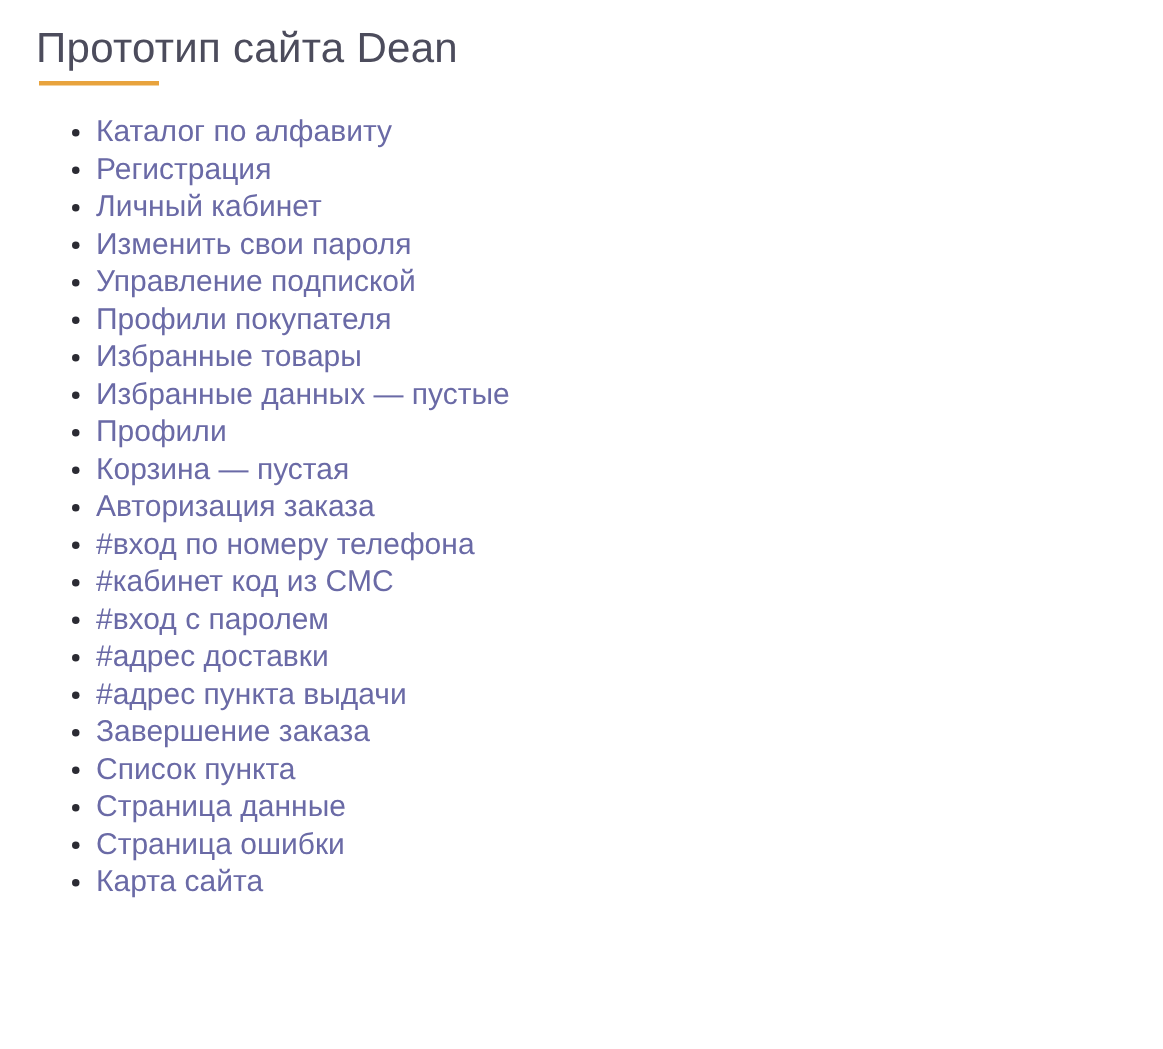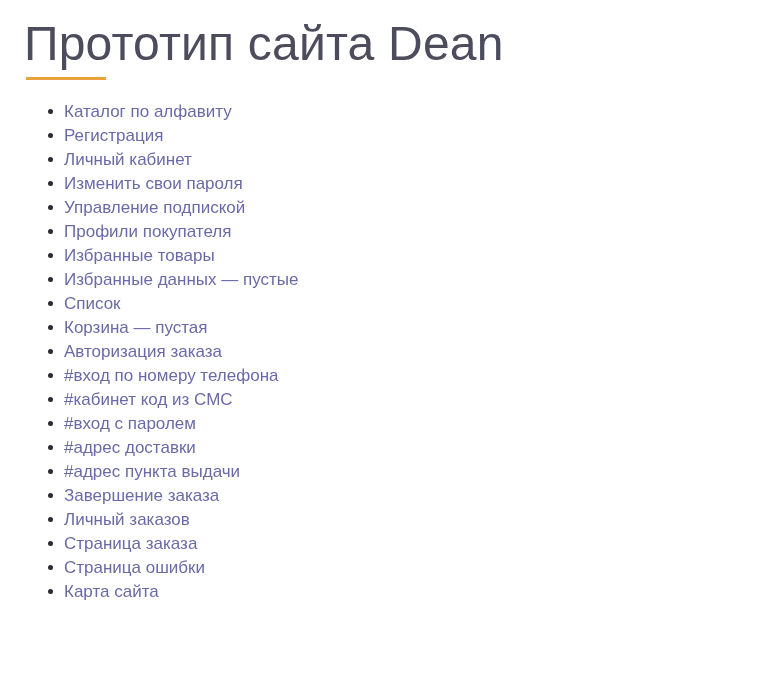--- a/index.html
+++ b/index.html
@@ -12,21 +12,21 @@
     height: 699px;
     font-family: "Liberation Sans", sans-serif;
     color: #3a3a4a;
     overflow: hidden;
   }
   .page {
     padding: 0 24px;
     box-sizing: border-box;
   }
   .page-title {
-    font-size: 48px;
+    font-size: 28px;
     font-weight: normal;
     color: #4c4c5c;
     margin: 0;
     padding: 14px 0 6px 0;
     letter-spacing: 0.2px;
     display: inline-block;
   }
   .title-wrap {
     padding-top: 2px;
   }
@@ -53,21 +53,21 @@
     left: 2px;
     top: 5px;
     width: 5px;
     height: 5px;
     border-radius: 50%;
     background: #2b2b33;
   }
   ul.link-list li a {
     color: #6a6aa6;
     text-decoration: none;
-    font-size: 17px;
+    font-size: 20px;
     font-family: "Liberation Sans", sans-serif;
   }
 </style>
 </head>
 <body>
 
 <div class="page">
   <div class="title-wrap">
     <h1 class="page-title">Прототип сайта Dean</h1>
     <div class="title-underline"></div>
@@ -75,27 +75,27 @@
 
   <ul class="link-list">
     <li><a href="#">Каталог по алфавиту</a></li>
     <li><a href="#">Регистрация</a></li>
     <li><a href="#">Личный кабинет</a></li>
     <li><a href="#">Изменить свои пароля</a></li>
     <li><a href="#">Управление подпиской</a></li>
     <li><a href="#">Профили покупателя</a></li>
     <li><a href="#">Избранные товары</a></li>
     <li><a href="#">Избранные данных — пустые</a></li>
-    <li><a href="#">Список</a></li>
+    <li><a href="#">Профили</a></li>
     <li><a href="#">Корзина — пустая</a></li>
     <li><a href="#">Авторизация заказа</a></li>
     <li><a href="#">#вход по номеру телефона</a></li>
     <li><a href="#">#кабинет код из СМС</a></li>
     <li><a href="#">#вход с паролем</a></li>
     <li><a href="#">#адрес доставки</a></li>
     <li><a href="#">#адрес пункта выдачи</a></li>
     <li><a href="#">Завершение заказа</a></li>
-    <li><a href="#">Личный заказов</a></li>
-    <li><a href="#">Страница заказа</a></li>
+    <li><a href="#">Список пункта</a></li>
+    <li><a href="#">Страница данные</a></li>
     <li><a href="#">Страница ошибки</a></li>
     <li><a href="#">Карта сайта</a></li>
   </ul>
 </div>
 
 </body></html>

